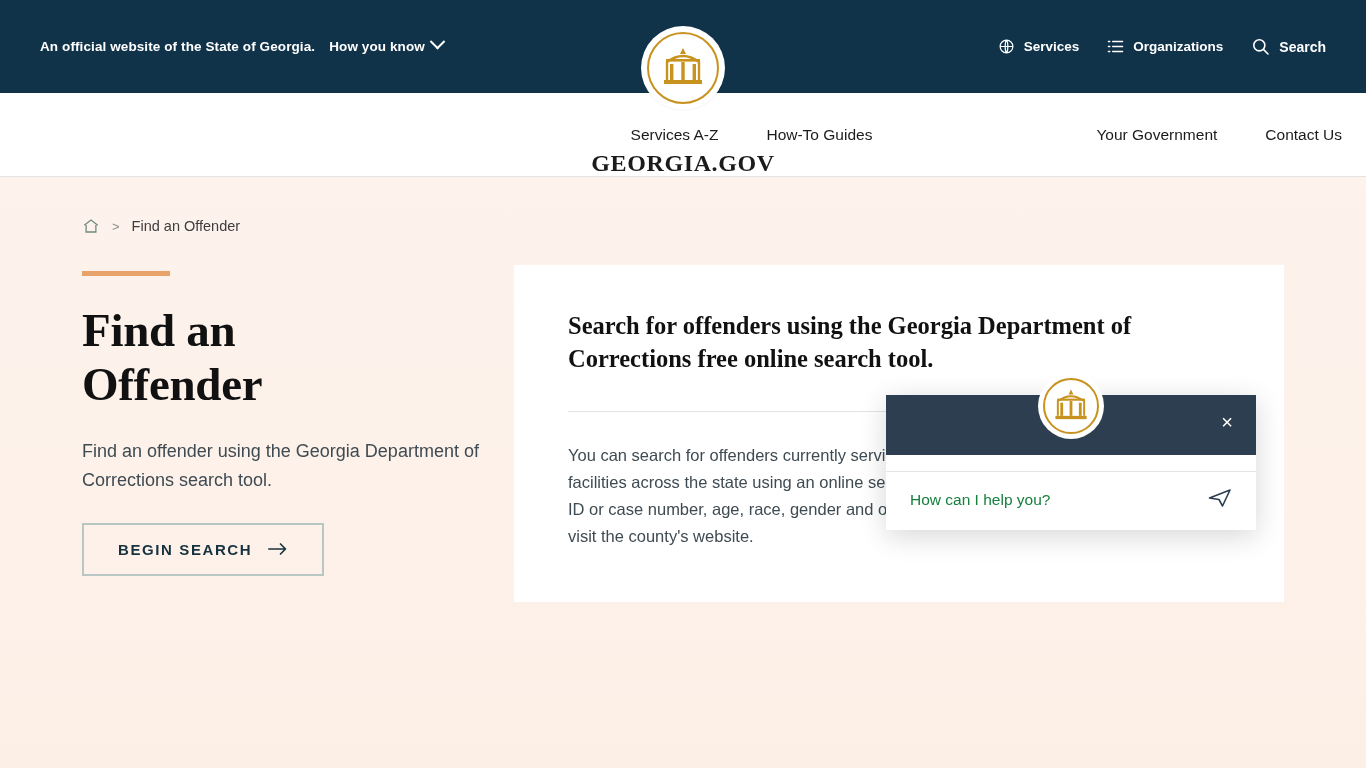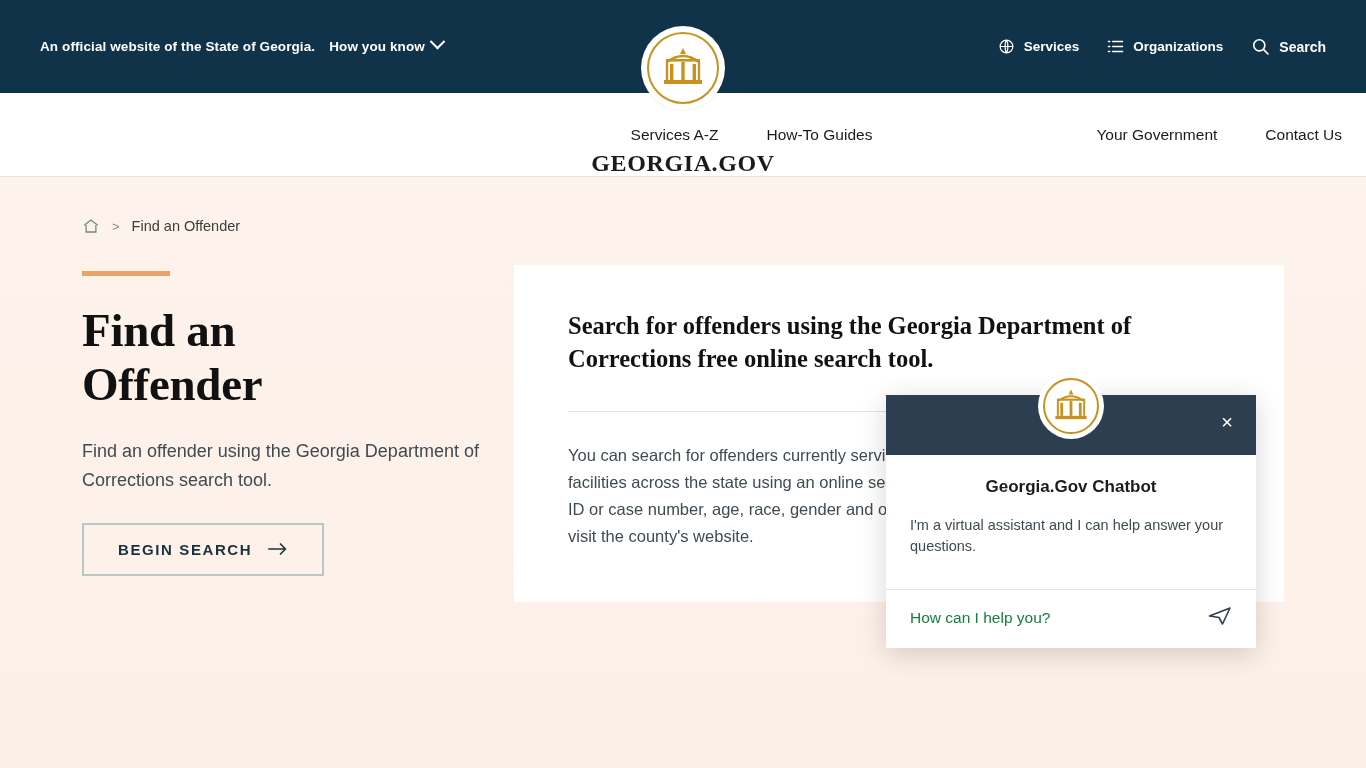--- a/index.html
+++ b/index.html
@@ -394,24 +394,20 @@
             <rect x="26.3" y="22" width="3.4" height="18" fill="#c8921f"></rect>
             <rect x="37.6" y="24" width="3.4" height="16" fill="#c8921f"></rect>
             <rect x="11" y="19" width="34" height="2.6" fill="#c8921f"></rect>
             <path d="M28 8 L31 14 L25 14 Z" fill="#c8921f"></path>
           </svg>
         </div>
       </div>
       <div class="chat-close">×</div>
     </div>
 
-    <div class="chat-body">
-      <div class="chat-title">Georgia.Gov Chatbot</div>
-      <div class="chat-sub">I'm a virtual assistant and I can help answer your questions.</div>
-    </div>
 
     <div class="chat-input-row">
       <input class="chat-input" type="text" value="How can I help you?" style="">
       <span class="send-icon">
         <svg width="24" height="20" viewBox="0 0 24 20" fill="none" stroke="#2c3e50" stroke-width="1.6">
           <path d="M1.5 10 L22 2 L14.5 18 L11 11.5 Z" stroke-linejoin="round"></path>
         </svg>
       </span>
     </div>
   </div>

